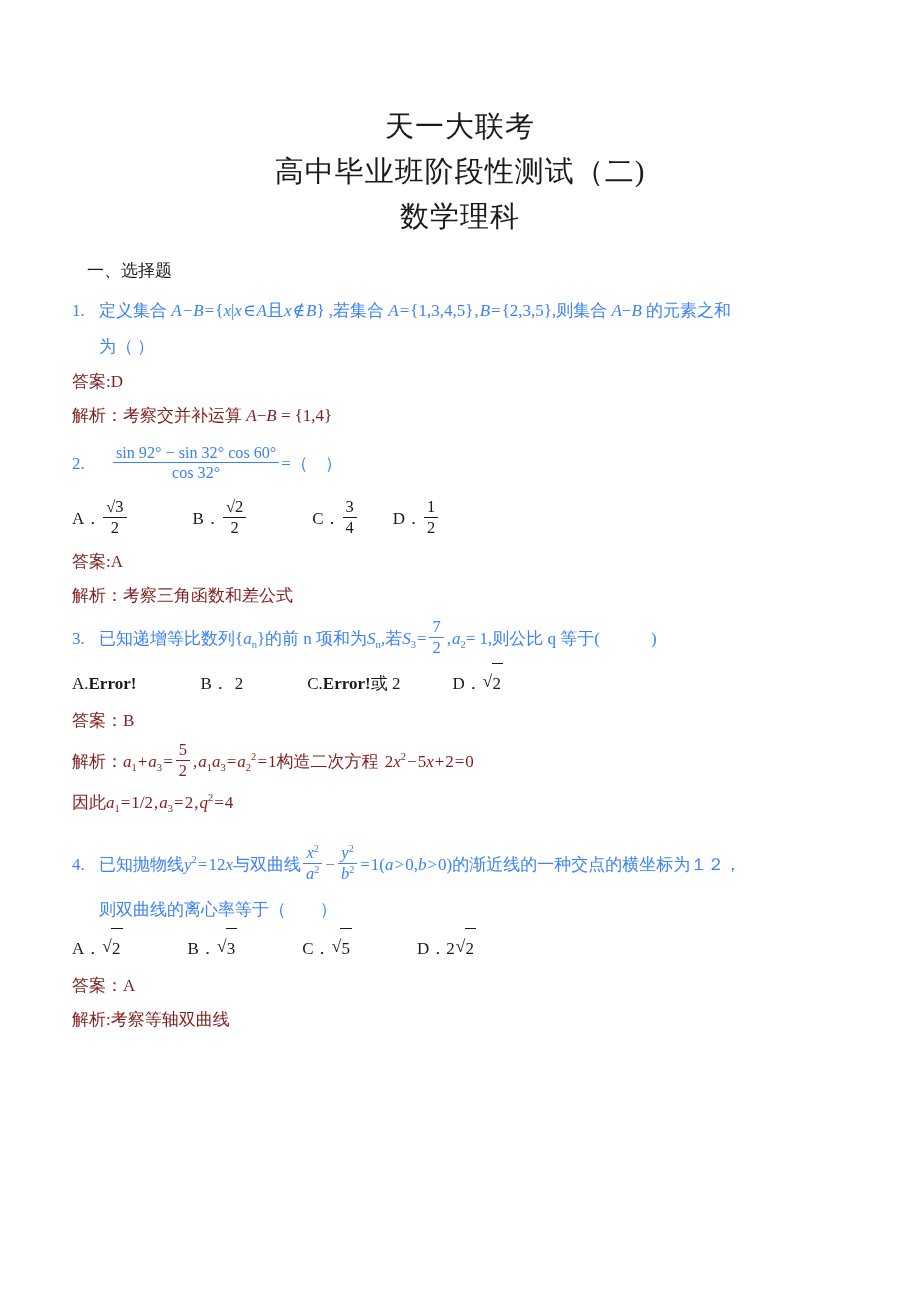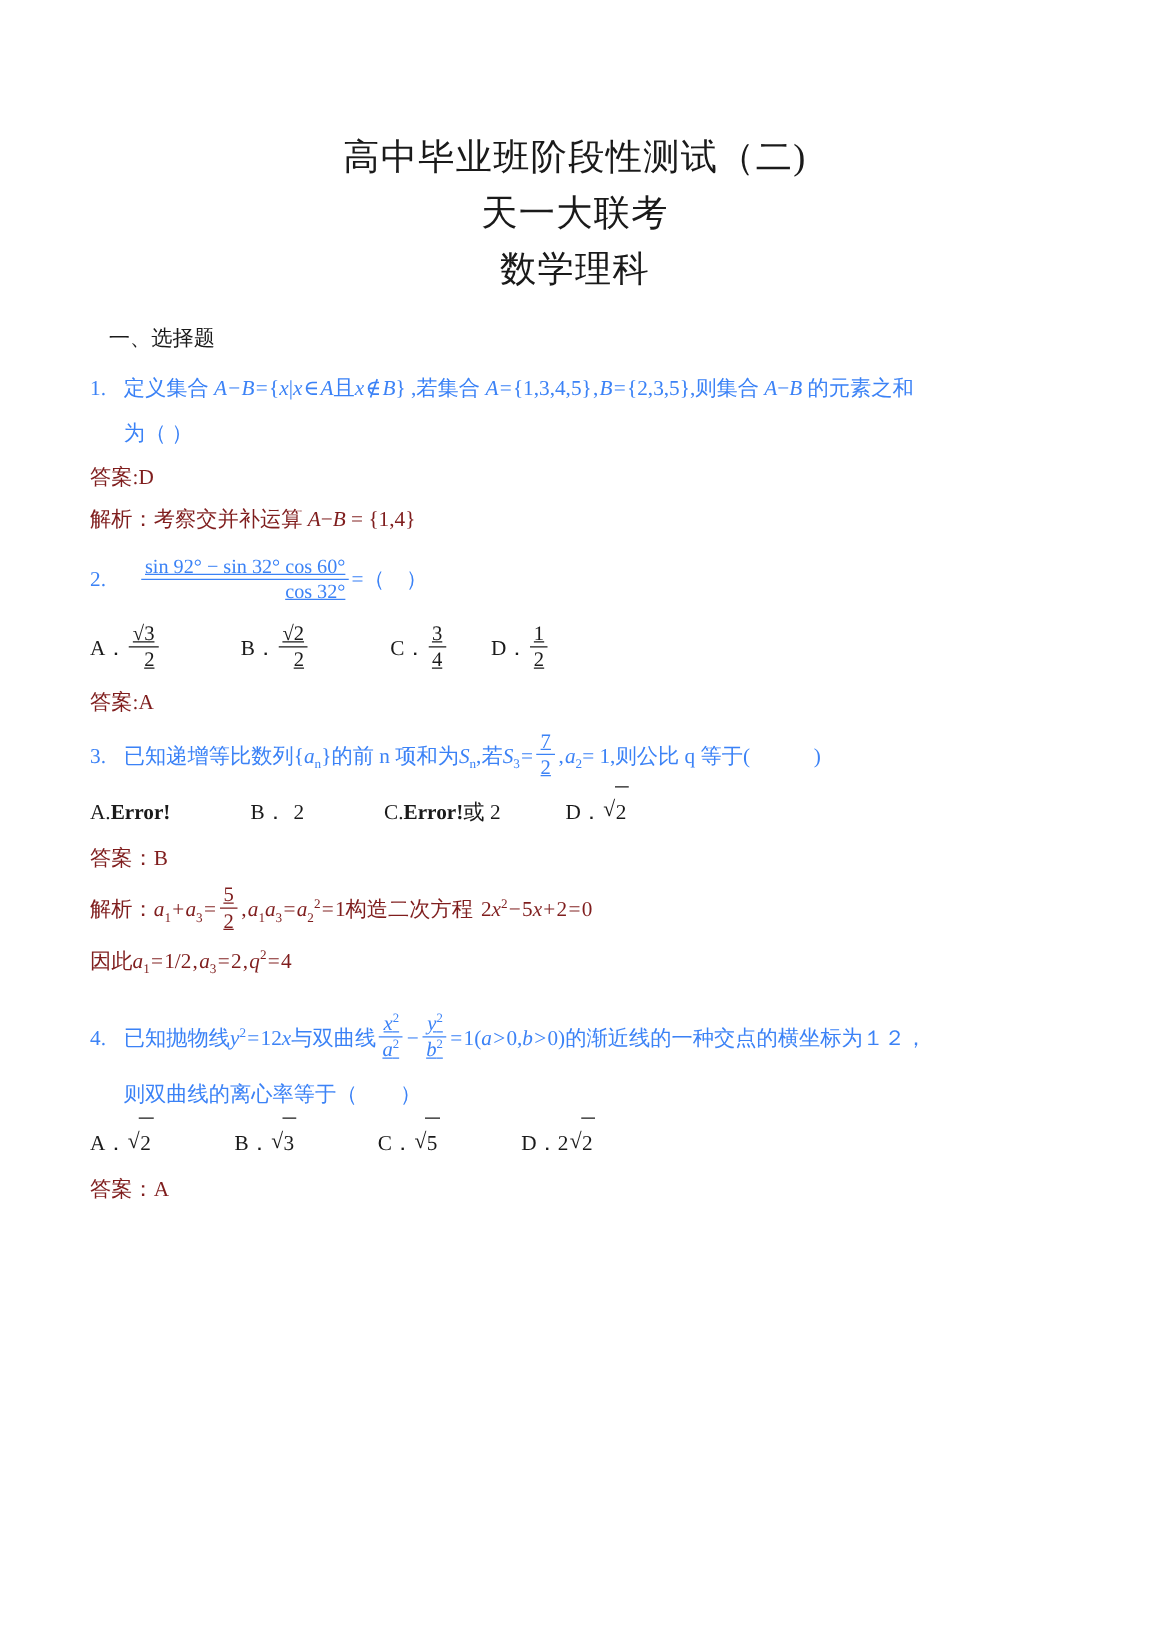--- a/index.html
+++ b/index.html
@@ -95,25 +95,24 @@
   .mi { font-family: "Liberation Serif", "DejaVu Serif", serif; font-style: italic; }
   .mn { font-family: "Liberation Serif", "DejaVu Serif", serif; font-style: normal; }
   .mo { font-style: normal; padding: 0 1px; }
   sup.expn { font-size: 0.62em; vertical-align: super; font-style: normal; line-height: 0; }
   sub.idxn { font-size: 0.62em; vertical-align: sub; font-style: normal; line-height: 0; }
 
   
   .frac {
     display: inline-block;
     vertical-align: -0.52em;
-    text-align: right;
+    text-align: center;
     font-size: 0.97em;
     line-height: 1.06;
     margin: 0 2px;
-    text-decoration: underline;
   }
   .frac > .num {
     display: block;
     padding: 0 3px 1px 3px;
     border-bottom: 1px solid currentColor;
     white-space: nowrap;
   }
   .frac > .den {
     display: block;
     padding: 1px 3px 0 3px;
@@ -149,22 +148,22 @@
   .sp-md { display: inline-block; width: 34px; }
   .sp-lg { display: inline-block; width: 52px; }
   .sp-xl { display: inline-block; width: 64px; }
 </style>
 </head>
 <body>
 
 <div class="page">
 
   <div class="title-block">
+    <div class="title-line">天一大联考</div>
     <div class="title-line">高中毕业班阶段性测试（二)</div>
-    <div class="title-line">天一大联考</div>
     <div class="title-line">数学理科</div>
   </div>
 
   <div class="content">
 
     <div class="section-head">一、选择题</div>
 
     <div class="q-block">
       <div class="q-line">
         <span class="q-num">1.</span><span>定义集合 </span><span class="mi">A</span><span class="mo">−</span><span class="mi">B</span><span class="mo">=</span><span class="mn">{<span class="mi">x</span>|<span class="mi">x</span><span class="mo">∈</span><span class="mi">A</span>且<span class="mi">x</span><span class="mo">∉</span><span class="mi">B</span>}</span><span> ,若集合 </span><span class="mn"><span class="mi">A</span><span class="mo">=</span>{1,3,4,5}</span><span class="mo">,</span><span class="mn"><span class="mi">B</span><span class="mo">=</span>{2,3,5}</span><span>,则集合 <span class="mi">A</span>−<span class="mi">B</span> 的元素之和</span>
@@ -173,35 +172,37 @@
       <div class="ans">答案:D</div>
       <div class="sol"><span>解析：考察交并补运算 </span><span class="mn"><span class="mi">A</span>−<span class="mi">B</span> = {1,4}</span></div>
     </div>
 
     <div class="q-block">
       <div class="q-line" style="line-height:58px;">
         <span class="q-num">2.</span><span class="sp-sm"></span><span class="frac wide"><span class="num">sin 92° − sin 32° cos 60°</span><span class="den">cos 32°</span></span><span>=（　）</span>
       </div>
       <div class="opts frac-row"><span><span>A．</span><span class="frac"><span class="num">√3</span><span class="den">2</span></span></span><span class="sp-xl"></span><span><span>B．</span><span class="frac"><span class="num">√2</span><span class="den">2</span></span></span><span class="sp-xl"></span><span><span>C．</span><span class="frac"><span class="num">3</span><span class="den">4</span></span></span><span class="sp-md"></span><span><span>D．</span><span class="frac"><span class="num">1</span><span class="den">2</span></span></span></div>
       <div class="ans">答案:A</div>
+      <div class="sol">解析：考察三角函数和差公式</div>
     </div>
 
     <div class="q-block">
       <div class="q-line" style="line-height:48px;">
         <span class="q-num">3.</span><span>已知递增等比数列</span><span class="mn">{<span class="mi">a</span><sub class="idxn">n</sub>}</span><span>的前 n 项和为</span><span class="mi">S<sub class="idxn">n</sub></span><span>,若</span><span class="mi">S<sub class="idxn">3</sub></span><span class="mo">=</span><span class="frac"><span class="num">7</span><span class="den">2</span></span><span class="mo">,</span><span class="mi">a<sub class="idxn">2</sub></span><span class="mn">= 1</span><span>,则公比 q 等于(　　　)</span>
       </div>
       <div class="opts"><span>A.<span class="err">Error!</span></span><span class="sp-xl"></span><span>B．<span class="sp-sm" style="width:6px"></span>2</span><span class="sp-xl"></span><span>C.<span class="err">Error!</span>或 2</span><span class="sp-lg"></span><span>D．<span class="sqrt"><span class="rad">√</span><span class="radicand">2</span></span></span></div>
       <div class="ans">答案：B</div>
       <div class="sol tall"><span>解析：</span><span class="mn"><span class="mi">a</span><sub class="idxn">1</sub><span class="mo">+</span><span class="mi">a</span><sub class="idxn">3</sub><span class="mo">=</span><span class="frac"><span class="num">5</span><span class="den">2</span></span><span class="mo">,</span><span class="mi">a</span><sub class="idxn">1</sub><span class="mi">a</span><sub class="idxn">3</sub><span class="mo">=</span><span class="mi">a</span><sub class="idxn">2</sub><sup class="expn">2</sup><span class="mo">=</span>1构造二次方程<span class="mo"> </span>2<span class="mi">x</span><sup class="expn">2</sup><span class="mo">−</span>5<span class="mi">x</span><span class="mo">+</span>2<span class="mo">=</span>0</span></div>
       <div class="sol">因此<span class="mn"><span class="mi">a</span><sub class="idxn">1</sub><span class="mo">=</span>1/2<span class="mo">,</span><span class="mi">a</span><sub class="idxn">3</sub><span class="mo">=</span>2<span class="mo">,</span><span class="mi">q</span><sup class="expn">2</sup><span class="mo">=</span>4</span></div>
     </div>
 
     <div class="q-block" style="margin-top:18px;">
       <div class="q-line" style="line-height:54px;">
         <span class="q-num">4.</span><span>已知抛物线</span><span class="mn"><span class="mi">y</span><sup class="expn">2</sup><span class="mo">=</span>12<span class="mi">x</span></span><span>与双曲线</span><span class="mn"><span class="frac"><span class="num"><span class="mi">x</span><sup class="expn">2</sup></span><span class="den"><span class="mi">a</span><sup class="expn">2</sup></span></span><span class="mo">−</span><span class="frac"><span class="num"><span class="mi">y</span><sup class="expn">2</sup></span><span class="den"><span class="mi">b</span><sup class="expn">2</sup></span></span><span class="mo">=</span>1(<span class="mi">a</span><span class="mo">&gt;</span>0,<span class="mi">b</span><span class="mo">&gt;</span>0)</span><span>的渐近线的一种交点的横坐标为１２，</span>
       </div>
       <div class="q-line cont">则双曲线的离心率等于（　　）</div>
       <div class="opts"><span>A．<span class="sqrt"><span class="rad">√</span><span class="radicand">2</span></span></span><span class="sp-xl"></span><span>B．<span class="sqrt"><span class="rad">√</span><span class="radicand">3</span></span></span><span class="sp-xl"></span><span>C．<span class="sqrt"><span class="rad">√</span><span class="radicand">5</span></span></span><span class="sp-xl"></span><span>D．2<span class="sqrt"><span class="rad">√</span><span class="radicand">2</span></span></span></div>
       <div class="ans">答案：A</div>
+      <div class="sol">解析:考察等轴双曲线</div>
     </div>
 
   </div>
 </div>
 
 </body></html>

